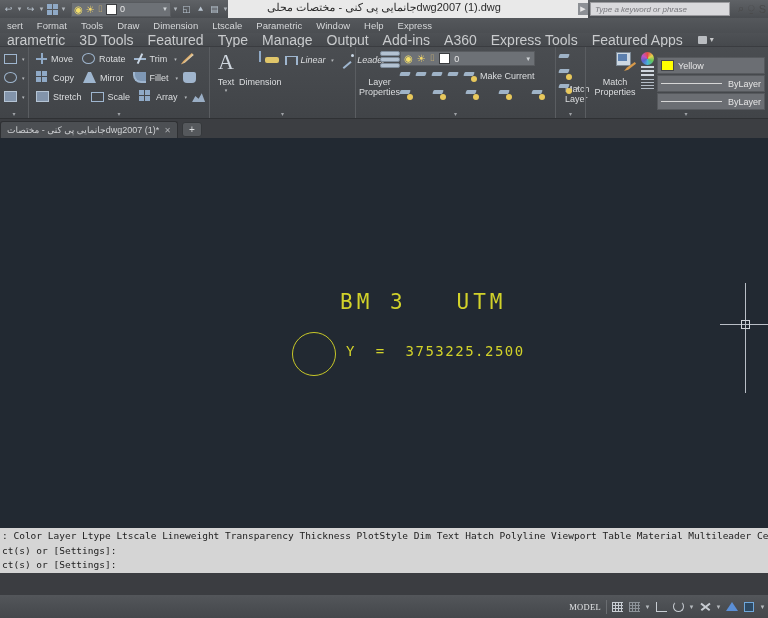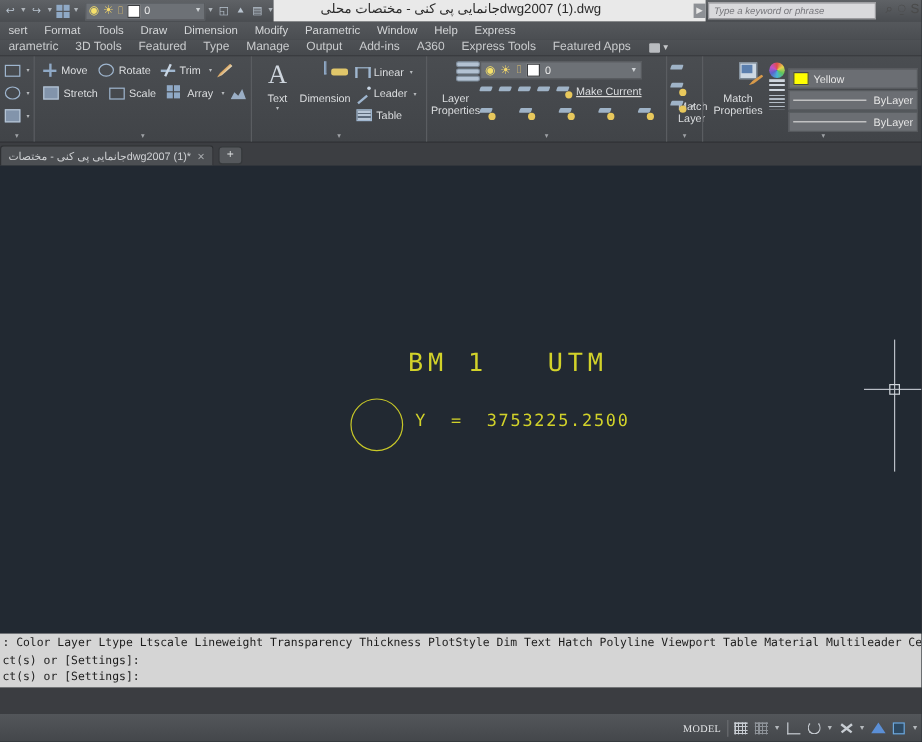--- a/index.html
+++ b/index.html
@@ -66,21 +66,21 @@
   }
   .menubar .mi { padding:0 7px; font-size:9.5px; color:#d5d7d9; line-height:15px; }
 
   
   .ribbontabs {
     position:absolute; top:33px; left:0; width:768px; height:14px;
     background:linear-gradient(#4e5155,#46494d);
     display:flex; align-items:center;
     border-bottom:1px solid #3a3c40;
   }
-  .ribbontabs .rt { padding:0 7px; font-size:10px; color:#c9cbcd; line-height:14px; }
+  .ribbontabs .rt { padding:0 7px; font-size:14px; color:#c9cbcd; line-height:14px; }
   .rt-extra {
     margin-left:8px; display:flex; align-items:center; gap:3px;
     color:#c6c8ca; font-size:8px;
   }
   .rt-box { width:9px; height:8px; background:#b9bcc0; border-radius:1px; }
 
   
   .ribbon {
     position:absolute; top:47px; left:0; width:768px; height:72px;
     background:linear-gradient(#4a4d51,#414448);
@@ -281,21 +281,21 @@
       <span>S</span>
     </div>
   </div>
 
   <div class="menubar">
     <div class="mi">sert</div>
     <div class="mi">Format</div>
     <div class="mi">Tools</div>
     <div class="mi">Draw</div>
     <div class="mi">Dimension</div>
-    <div class="mi">Modify</div>
+    <div class="mi">Ltscale</div>
     <div class="mi">Parametric</div>
     <div class="mi">Window</div>
     <div class="mi">Help</div>
     <div class="mi">Express</div>
   </div>
 
   <div class="ribbontabs">
     <div class="rt">arametric</div>
     <div class="rt">3D Tools</div>
     <div class="rt">Featured</div>
@@ -342,20 +342,41 @@
         </span>
         <span class="btn-sm">
           <span class="ico i-trim"></span>
           <span>Trim</span>
         </span>
         <span class="mini-caret">▾</span>
         <span class="ico i-pencil"></span>
       </div>
       <div class="prow">
         <span class="btn-sm">
+          <span class="ico i-grid4">
+              <i></i>
+              <i></i>
+              <i></i>
+              <i></i>
+            </span>
+          <span>Copy</span>
+        </span>
+        <span class="btn-sm">
+          <span class="ico i-tri"></span>
+          <span>Mirror</span>
+        </span>
+        <span class="btn-sm">
+          <span class="ico i-fillet"></span>
+          <span>Fillet</span>
+        </span>
+        <span class="mini-caret">▾</span>
+        <span class="ico i-bucket"></span>
+      </div>
+      <div class="prow">
+        <span class="btn-sm">
           <span class="ico i-stretch"></span>
           <span>Stretch</span>
         </span>
         <span class="btn-sm">
           <span class="ico i-sq"></span>
           <span>Scale</span>
         </span>
         <span class="btn-sm">
           <span class="ico i-grid4">
               <i></i>
@@ -378,21 +399,21 @@
         </span>
         <span class="lbl">Text</span>
         <span style="font-size:5px;color:#b7babd;">▾</span>
       </div>
       <div class="btn-big" style="width:50px;">
         <span class="bigico">
           <span class="i-dim"></span>
         </span>
         <span class="lbl">Dimension</span>
       </div>
-      <div style="display:flex;flex-direction:column;padding-top:2px;">
+      <div style="display:flex;flex-direction:row;padding-top:2px;font-style:italic;">
         <span class="btn-sm">
           <span class="ico i-linear"></span>
           <span>Linear</span>
           <span class="mini-caret">▾</span>
         </span>
         <span class="btn-sm">
           <span class="ico i-leader"></span>
           <span>Leader</span>
           <span class="mini-caret">▾</span>
         </span>
@@ -414,21 +435,21 @@
       </div>
       <div style="display:flex;flex-direction:column;gap:1px;padding-top:2px;">
         <div class="lay-drop">
           <span class="bulb">◉</span>
           <span class="sun">☀</span>
           <span class="lock">⌷</span>
           <span class="swatch-w"></span>
           <span class="layername">0</span>
           <span class="dd-caret">▼</span>
         </div>
-        <div class="prow" style="height:17px;gap:3px;text-decoration:underline;">
+        <div class="prow" style="height:17px;gap:3px;">
           <span class="ico i-layicon">
               <i></i>
             </span>
           <span class="ico i-layicon">
               <i></i>
             </span>
           <span class="ico i-layicon">
               <i></i>
             </span>
           <span class="ico i-layicon">
@@ -527,21 +548,21 @@
       <span>جانمایی پی کنی - مختصاتdwg2007 (1)*</span>
       <span class="x">✕</span>
     </div>
     <div class="tab-add">
       <span>+</span>
     </div>
   </div>
 
   <div class="canvas">
 
-    <div class="cad-text bm-title" style="left:340px; top:152px;">BM 1   UTM</div>
+    <div class="cad-text bm-title" style="left:340px; top:152px;">BM 3   UTM</div>
     <div class="cad-text bm-coord" style="left:346px; top:205px;">Y  =  3753225.2500</div>
     <div class="cad-circle" style="left:292px; top:194px; width:44px; height:44px;"></div>
 
     <div class="crosshair">
       <div class="ch-h" style="left:720px; top:186px; width:48px;"></div>
       <div class="ch-v" style="left:745px; top:145px; height:110px;"></div>
       <div class="ch-box" style="left:741px; top:182px;"></div>
     </div>
   </div>
 

